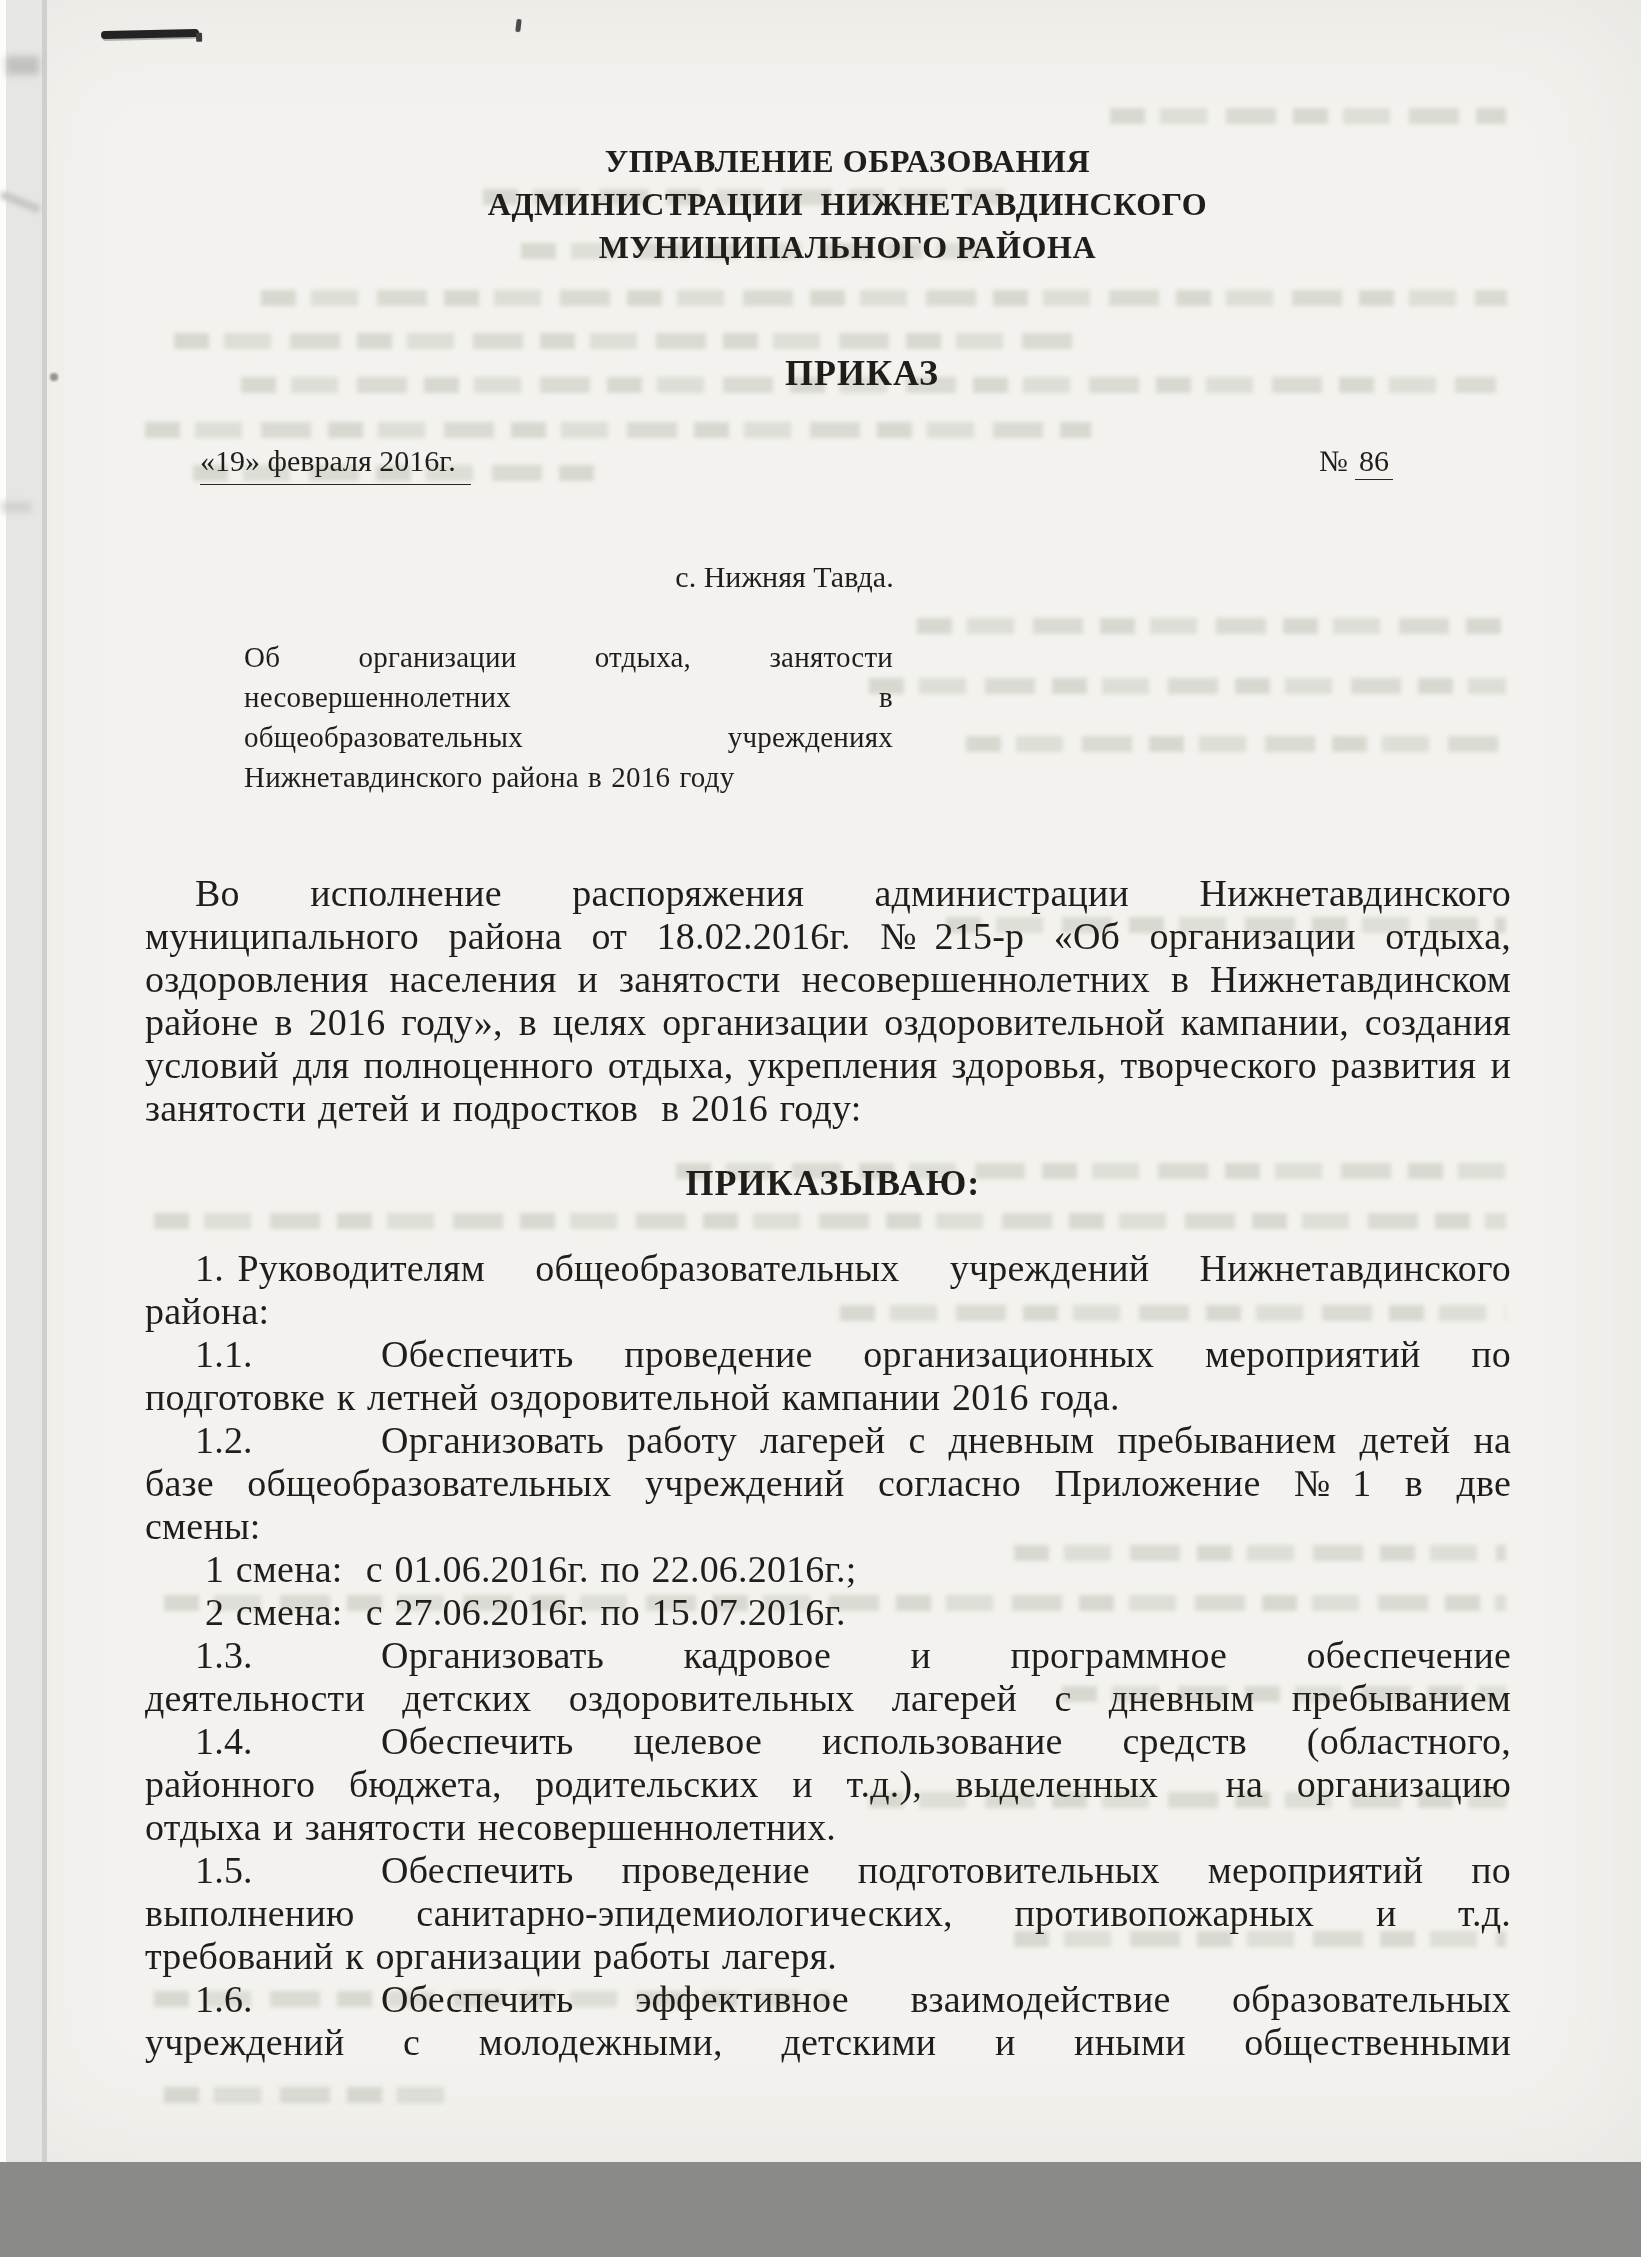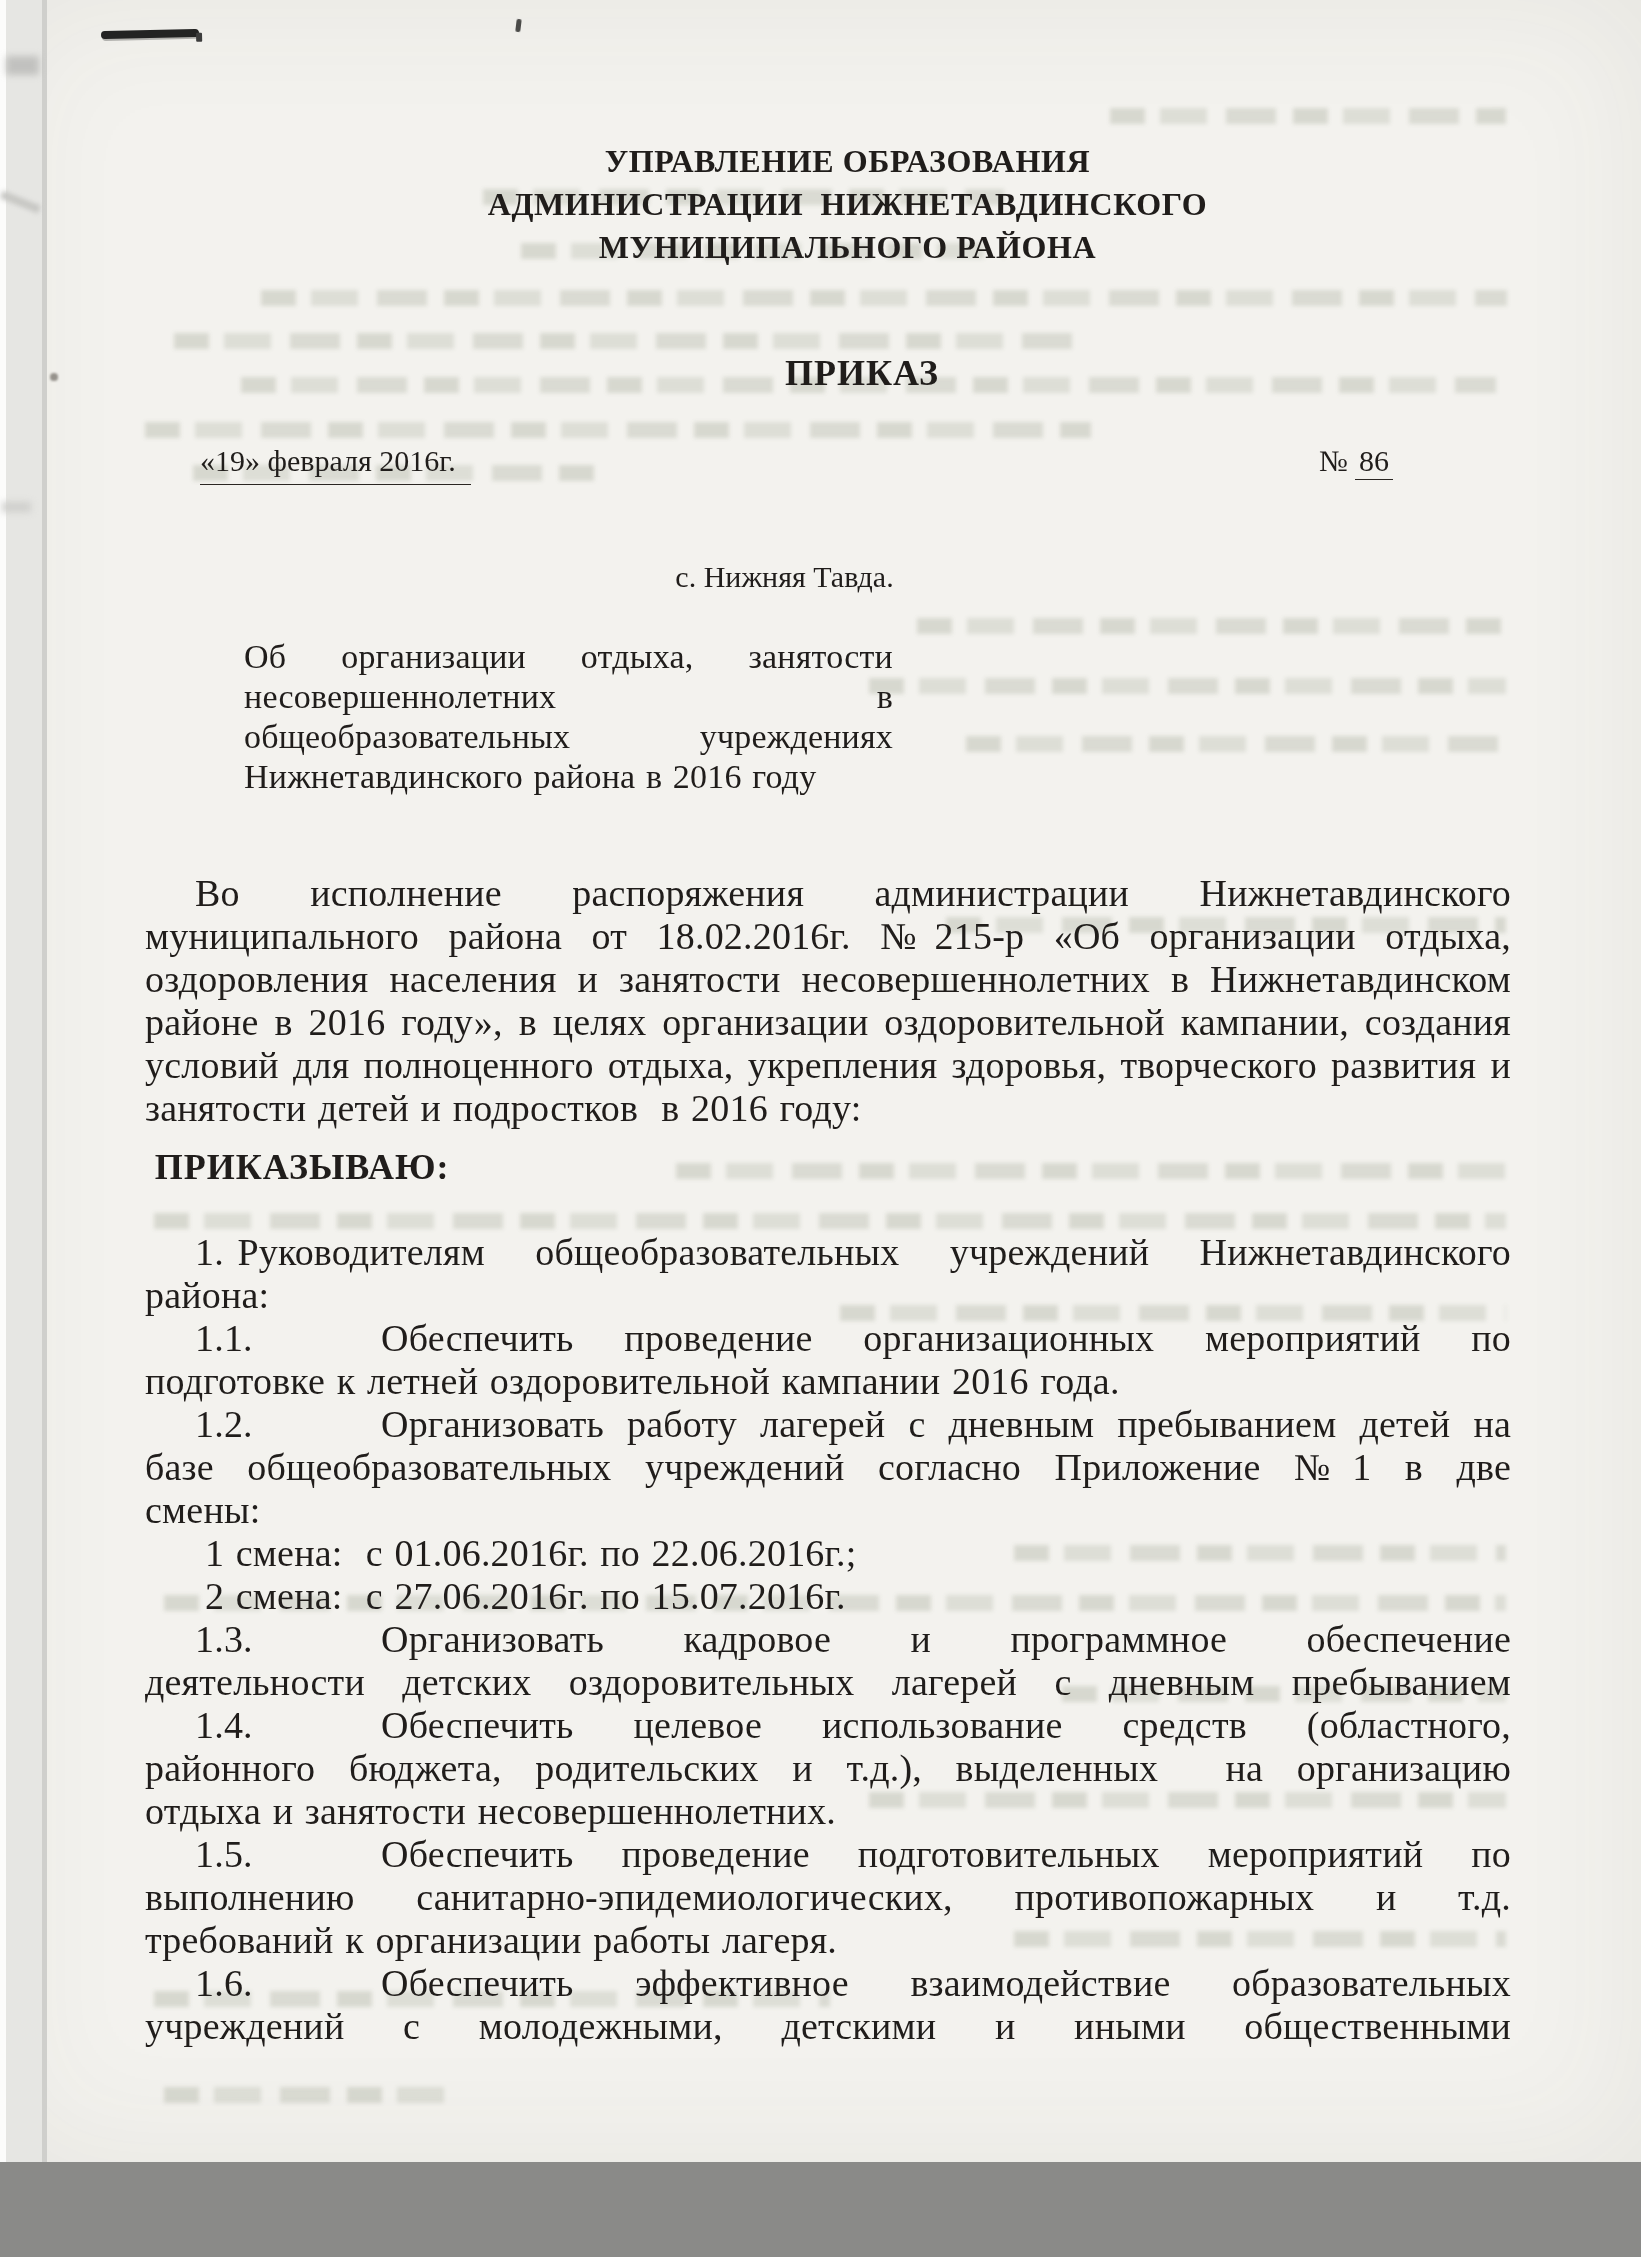--- a/index.html
+++ b/index.html
@@ -53,23 +53,23 @@
   .shift-line{padding-left:60px;}
 
   .doc-header{margin-top:140px;text-align:center;padding-left:39px;font-weight:bold;}
   .doc-header .hline{font-size:32px;line-height:43px;letter-spacing:0.6px;}
   .h-prikaz{margin-top:83px;text-align:center;padding-left:68px;font-weight:bold;font-size:36px;line-height:43px;letter-spacing:1px;}
   .date-row{margin-top:44px;display:flex;justify-content:space-between;padding:0 118px 0 55px;font-size:30px;line-height:43px;}
   .u-date{border-bottom:1.9px solid #2a2622;padding-right:15.4px;padding-bottom:1.9px;}
   .u-num{border-bottom:1.9px solid #2a2622;padding:0 3.9px 1.9px 3.9px;}
   .place-line{margin-top:70px;text-align:center;padding-right:87px;font-size:30px;line-height:43px;}
   .subject{margin-top:39px;margin-left:99px;width:649px;}
-  .subject .line{font-size:34px;line-height:40px;min-height:40px;}
+  .subject .line{font-size:29px;line-height:40px;min-height:40px;}
   .intro{margin-top:75px;}
-  .h-resolve{margin-top:16px;text-align:left;padding-left:9.7px;font-weight:bold;font-size:36px;line-height:43px;letter-spacing:1px;}
+  .h-resolve{margin-top:32px;text-align:center;padding-left:9.7px;font-weight:bold;font-size:36px;line-height:43px;letter-spacing:1px;}
   .items{margin-top:42px;}
 </style>
 </head>
 <body>
 
 <div class="scan">
 
   <div class="edge-left"></div>
   <div class="edge-smudge1"></div>
   <div class="edge-smudge2"></div>

